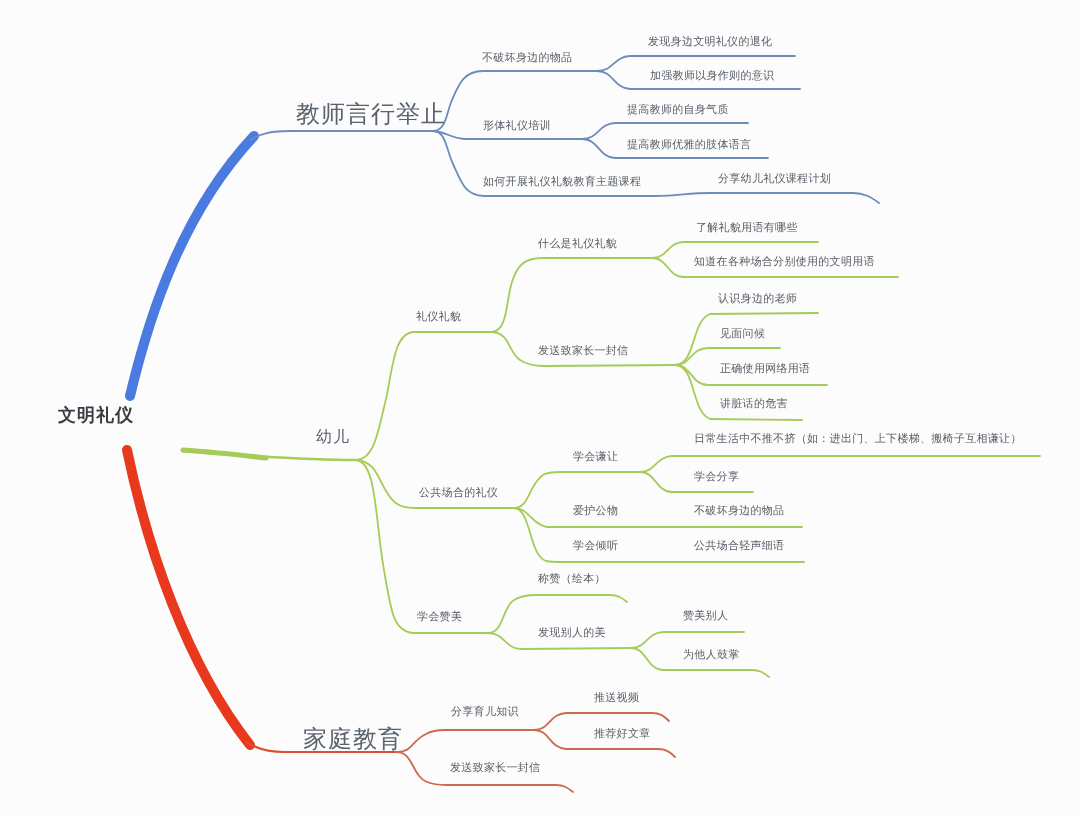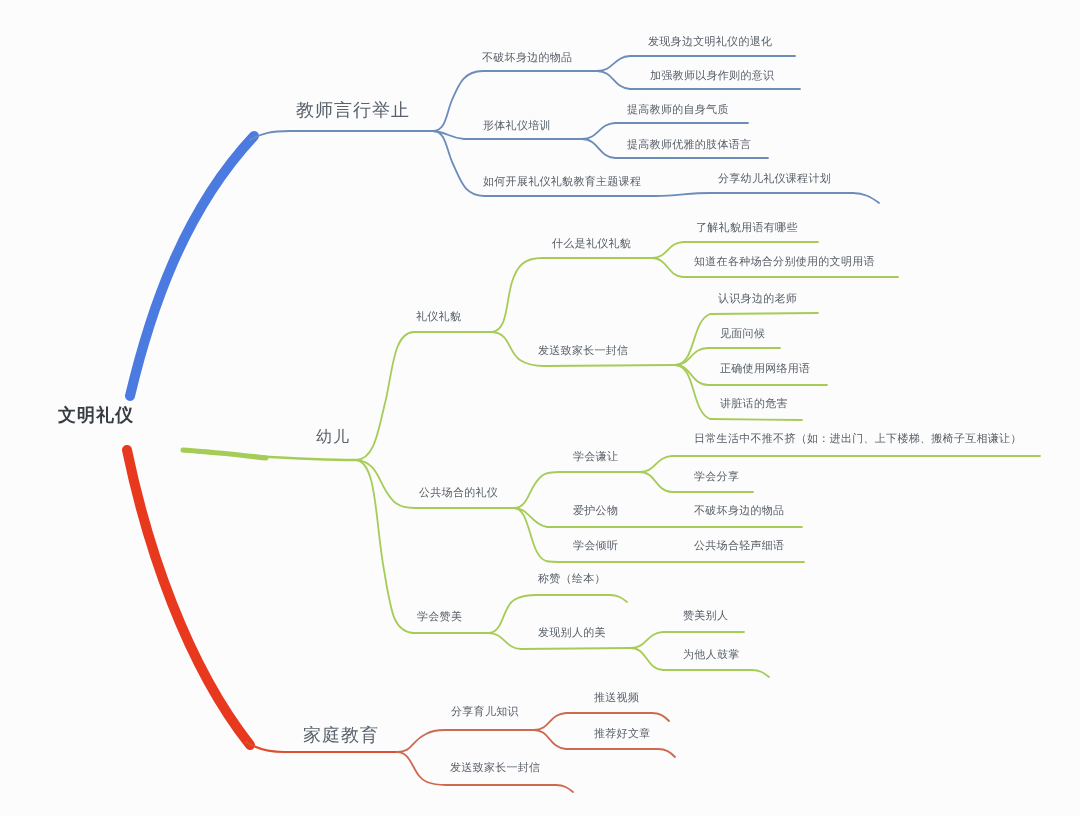--- a/index.html
+++ b/index.html
@@ -10,21 +10,21 @@
     --family-lines:#cd6a50;
     --text:#565d66;
     --root-text:#383d43;
     --background:#fcfcfc;
   }
   html,body{margin:0;padding:0;}
   body{background:var(--background);font-family:"Liberation Sans","DejaVu Sans",sans-serif;}
   .canvas{position:relative;width:1080px;height:816px;background:var(--background);overflow:hidden;}
   .canvas svg{position:absolute;left:0;top:0;}
   .lbl{position:absolute;white-space:nowrap;font-size:11px;line-height:1.15;color:var(--text);letter-spacing:.3px;cursor:default;}
-  .lbl-main{font-size:18px;letter-spacing:1px;color:#59626d;}
+  .lbl-main{font-size:24px;letter-spacing:1px;color:#59626d;}
   .lbl-sub{font-size:16px;letter-spacing:1px;color:#59626d;}
   .lbl-root{font-size:18px;font-weight:600;letter-spacing:1px;color:var(--root-text);}
   path{fill:none;stroke-linecap:round;stroke-linejoin:round;}
   .tmain{stroke:var(--teacher-branch);stroke-width:10;}
   .tline{stroke:var(--teacher-lines);stroke-width:1.8;}
   .cline{stroke:var(--children-lines);stroke-width:1.8;}
   .cmainA{stroke:var(--children-lines);stroke-width:2.5;}
   .cmainB{stroke:var(--children-lines);stroke-width:5;}
   .fmain{stroke:var(--family-branch);stroke-width:10;}
   .fline{stroke:var(--family-lines);stroke-width:1.8;}
@@ -92,21 +92,21 @@
   <span class="lbl" style="left:648px;top:35px;">发现身边文明礼仪的退化</span>
   <span class="lbl" style="left:650px;top:69px;">加强教师以身作则的意识</span>
   <span class="lbl" style="left:483px;top:119px;">形体礼仪培训</span>
   <span class="lbl" style="left:627px;top:103px;">提高教师的自身气质</span>
   <span class="lbl" style="left:627px;top:138px;">提高教师优雅的肢体语言</span>
   <span class="lbl" style="left:483px;top:175px;">如何开展礼仪礼貌教育主题课程</span>
   <span class="lbl" style="left:718px;top:172px;">分享幼儿礼仪课程计划</span>
 
   <span class="lbl lbl-sub" style="left:316px;top:428px;">幼儿</span>
   <span class="lbl" style="left:416px;top:310px;">礼仪礼貌</span>
-  <span class="lbl" style="left:552px;top:237px;font-family:Liberation Serif, serif;">什么是礼仪礼貌</span>
+  <span class="lbl" style="left:538px;top:237px;font-family:Liberation Serif, serif;">什么是礼仪礼貌</span>
   <span class="lbl" style="left:696px;top:221px;">了解礼貌用语有哪些</span>
   <span class="lbl" style="left:694px;top:255px;">知道在各种场合分别使用的文明用语</span>
   <span class="lbl" style="left:538px;top:344px;">发送致家长一封信</span>
   <span class="lbl" style="left:718px;top:292px;">认识身边的老师</span>
   <span class="lbl" style="left:720px;top:327px;">见面问候</span>
   <span class="lbl" style="left:720px;top:362px;">正确使用网络用语</span>
   <span class="lbl" style="left:720px;top:397px;">讲脏话的危害</span>
   <span class="lbl" style="left:419px;top:486px;">公共场合的礼仪</span>
   <span class="lbl" style="left:573px;top:450px;">学会谦让</span>
   <span class="lbl" style="left:694px;top:432px;">日常生活中不推不挤（如：进出门、上下楼梯、搬椅子互相谦让）</span>

